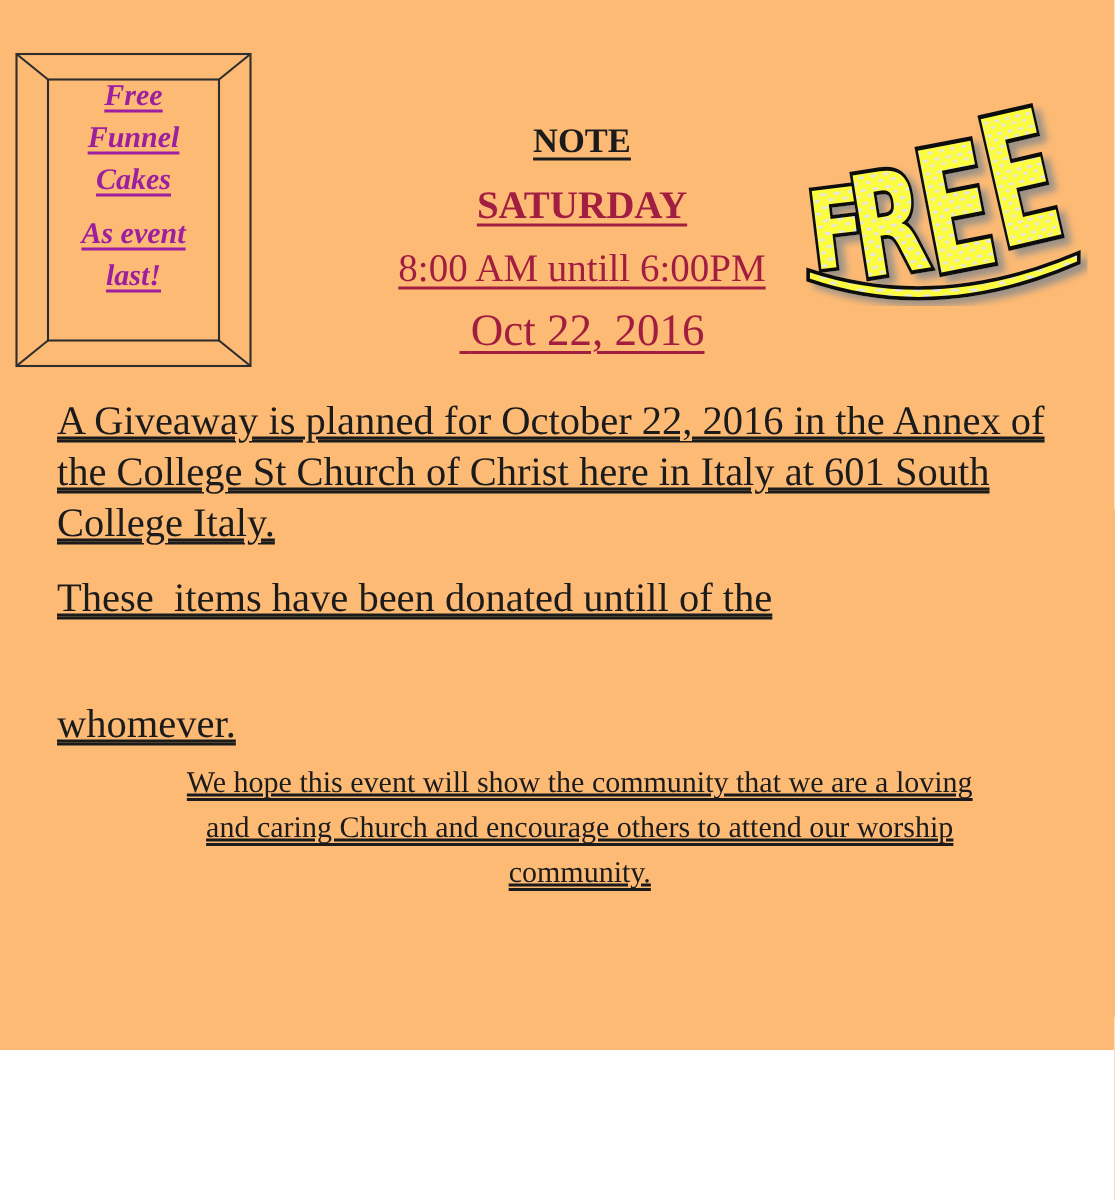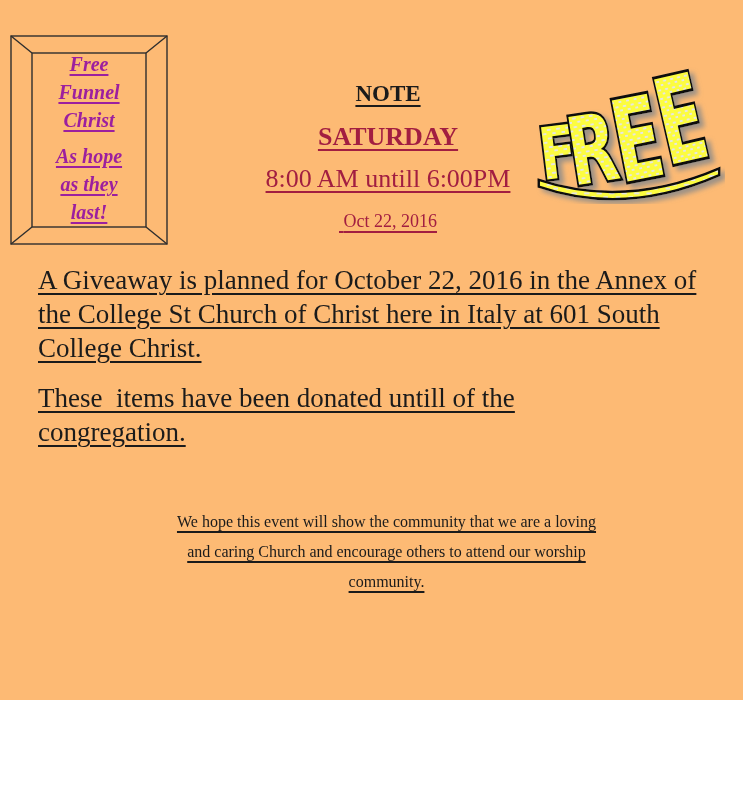--- a/index.html
+++ b/index.html
@@ -35,50 +35,49 @@
   .headings{
     padding-top:80px;
     margin-left:38px;margin-right:5px;
     text-align:center;
   }
   .headings div{text-decoration:underline;text-underline-offset:4px;text-decoration-thickness:2px;white-space:pre-wrap;}
   .h-note{font-size:23px;line-height:28px;font-weight:bold;color:var(--ink,#1b1b1b);}
   .h-title{font-size:30px;line-height:36px;margin-top:13px;color:var(--ink,#1b1b1b);}
   .h-day{font-size:26px;line-height:32px;margin-top:13px;font-weight:bold;color:var(--crimson,#A21E41);}
   .h-time{font-size:26px;line-height:32px;margin-top:10px;color:var(--crimson,#A21E41);}
-  .h-date{font-size:18px;line-height:32px;margin-top:10px;color:var(--crimson,#A21E41);font-family:Liberation Serif, serif;}
+  .h-date{font-size:30px;line-height:32px;margin-top:10px;color:var(--crimson,#A21E41);font-family:Liberation Serif, serif;}
   
   .bodytext{margin-left:38px;margin-right:8px;margin-top:26px;font-size:27px;line-height:34px;}
-  .bodytext p{margin:0;}
+  .bodytext p{margin:0;text-decoration:underline;}
   .bodytext p+p{margin-top:16px;}
   .bodytext .pline{text-decoration:underline;text-underline-offset:4px;text-decoration-thickness:2px;white-space:pre-wrap;}
-  .p-centered{margin-top:8px !important;font-size:16px;line-height:30px;text-align:center;}
+  .p-centered{margin-top:8px !important;font-size:20px;line-height:30px;text-align:center;}
 </style>
 </head>
 <body>
 
 <div class="page">
 
   <div class="frame-sign">
     <svg width="158" height="210" viewBox="0 0 158 210">
       <g fill="none" stroke="var(--frame_line,#2e2e2e)" stroke-width="1.4">
         <rect x="1" y="1" width="156" height="208"></rect>
         <rect x="22" y="18" width="114" height="174"></rect>
         <line x1="1" y1="1" x2="22" y2="18"></line>
         <line x1="157" y1="1" x2="136" y2="18"></line>
         <line x1="1" y1="209" x2="22" y2="192"></line>
         <line x1="157" y1="209" x2="136" y2="192"></line>
       </g>
     </svg>
     <div class="frame-text">
       <div class="sign-line">Free</div>
       <div class="sign-line">Funnel</div>
-      <div class="sign-line">Christ</div>
-      <div class="sign-line grp2">As hope</div>
-      <div class="sign-line">as they</div>
+      <div class="sign-line">Cakes</div>
+      <div class="sign-line grp2">As event</div>
       <div class="sign-line">last!</div>
     </div>
   </div>
 
   <svg class="free-badge" width="192" height="146" viewBox="0 0 200 146">
     <defs>
       <pattern id="dashes" width="13" height="9" patternUnits="userSpaceOnUse">
         <rect width="13" height="9" style="fill:var(--free_yellow,#FCFC3F)"></rect>
         <rect x="1" y="2" width="6" height="2" rx="1" style="fill:var(--free_dash,#e6e6e6)"></rect>
         <rect x="8" y="6" width="6" height="2" rx="1" style="fill:var(--free_dash,#e6e6e6)"></rect>
@@ -102,28 +101,28 @@
     <div class="h-note">NOTE</div>
     <div class="h-day">SATURDAY</div>
     <div class="h-time">8:00 AM untill 6:00PM</div>
     <div class="h-date"> Oct 22, 2016</div>
   </div>
 
   <div class="bodytext">
     <p>
       <span class="pline">A Giveaway is planned for October 22, 2016 in the Annex of</span><br>
       <span class="pline">the College St Church of Christ here in Italy at 601 South</span><br>
-      <span class="pline">College Christ.</span>
+      <span class="pline">College Italy.</span>
     </p>
     <p>
       <span class="pline">These  items have been donated untill of the</span><br>
-      <span class="pline">congregation.</span>
     </p>
     <p>
       <br>
+      <span class="pline">whomever.</span>
     </p>
     <p class="p-centered">
       <span class="pline">We hope this event will show the community that we are a loving</span><br>
       <span class="pline">and caring Church and encourage others to attend our worship</span><br>
       <span class="pline">community.</span>
     </p>
   </div>
 
 </div>
 

